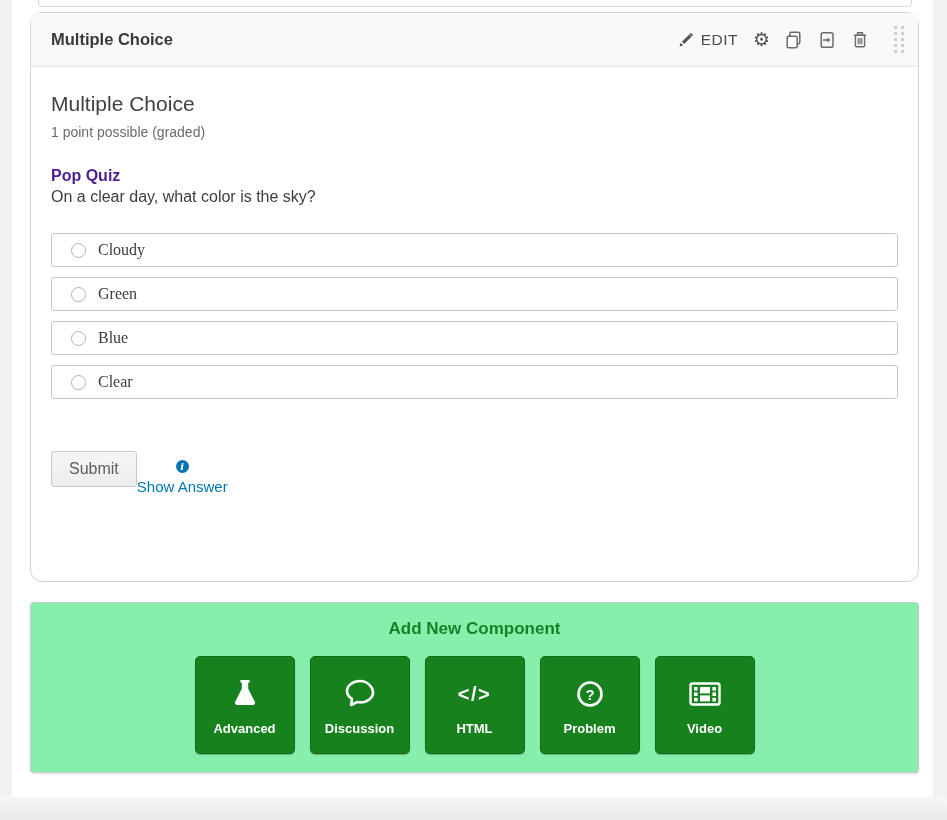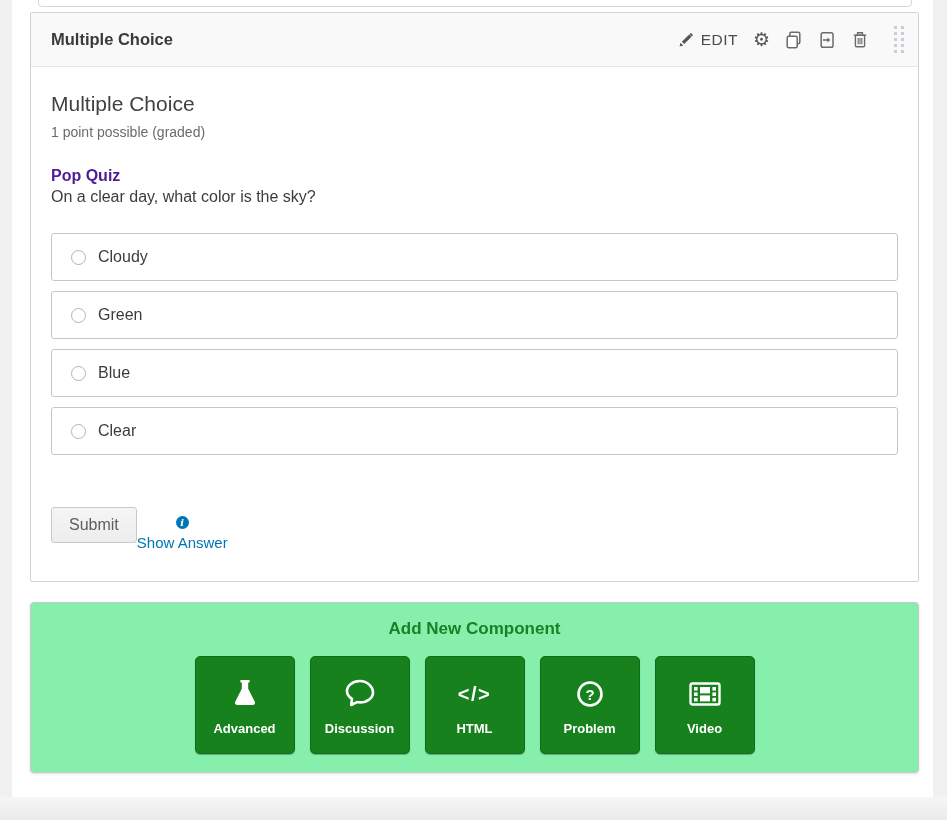--- a/index.html
+++ b/index.html
@@ -16,21 +16,21 @@
     background:#ffffff;
   }
   
   .prev-card {
     position:absolute; left:26px; top:-9px; width:874px; height:16px;
     background:#fff; border:1px solid #d6d6d6; border-radius:0 0 4px 4px;
   }
   
   .card {
     position:absolute; left:18px; top:12px; width:889px; height:570px;
-    background:#fff; border:1px solid #d2d2d2; border-radius:2px;
+    background:#fff; border:1px solid #d2d2d2; border-radius:12px;
   }
   .card-header {
     display:flex; align-items:center; height:54px;
     padding:0 12px 0 20px;
     background:#f9f9f9; border-bottom:1px solid #e5e5e5;
     border-radius:4px 4px 0 0;
   }
   .card-title { font-size:16.5px; font-weight:bold; color:#3a3a3a; }
   .header-actions {
     margin-left:auto; display:flex; align-items:center; gap:15px;
@@ -49,23 +49,23 @@
   .drag-handle i { background:#c8cdd7; width:3px; height:3px; display:block; }
 
   .card-body { padding:25px 20px 0 20px; }
   .problem-title { font-size:21px; font-weight:400; color:#414141; }
   .problem-points { font-size:14px; color:#6b6b6b; margin-top:8px; }
   .question-title { font-size:16px; font-weight:bold; color:#4c1d95; margin-top:27px; }
   .question-text { font-size:16px; color:#3c3c3c; margin-top:3px; }
 
   .choices { margin-top:27px; }
   .choice {
-    display:flex; align-items:center; height:48px; margin-bottom:10px;
+    display:flex; align-items:center; height:34px; margin-bottom:10px;
     border:1px solid #c6c6c6; border-radius:3px; padding-left:19px;
-    background:#fff; cursor:pointer;
+    background:#fff; cursor:pointer;font-family:Liberation Serif, serif;
   }
   .radio {
     width:15px; height:15px; border:1px solid #b3b3b3; border-radius:50%;
     background:#fff; margin-right:12px; flex:0 0 auto;
   }
   .choice-label { font-size:16px; color:#3c3c3c; }
 
   .submit-row {
     display:flex; align-items:flex-end;
     margin-top:52px;

